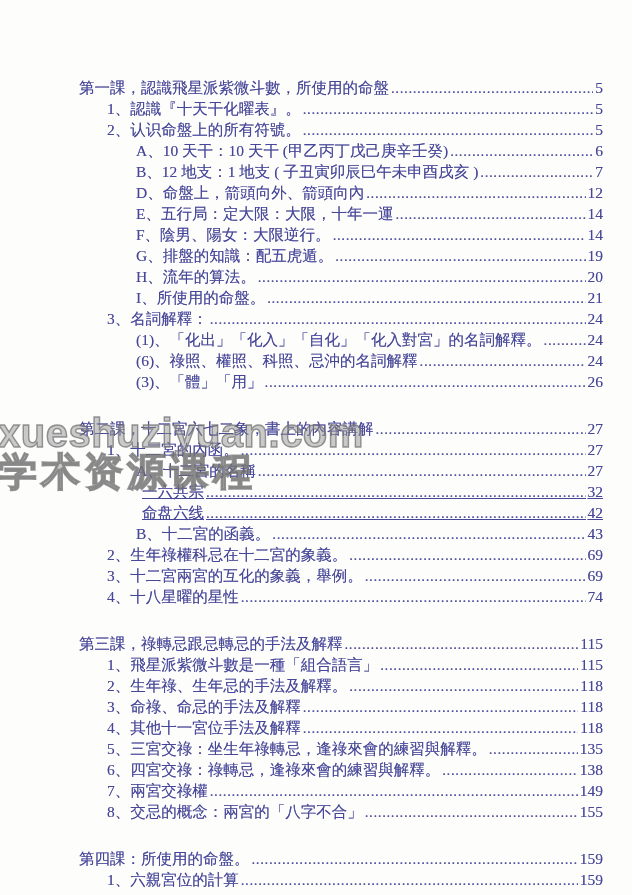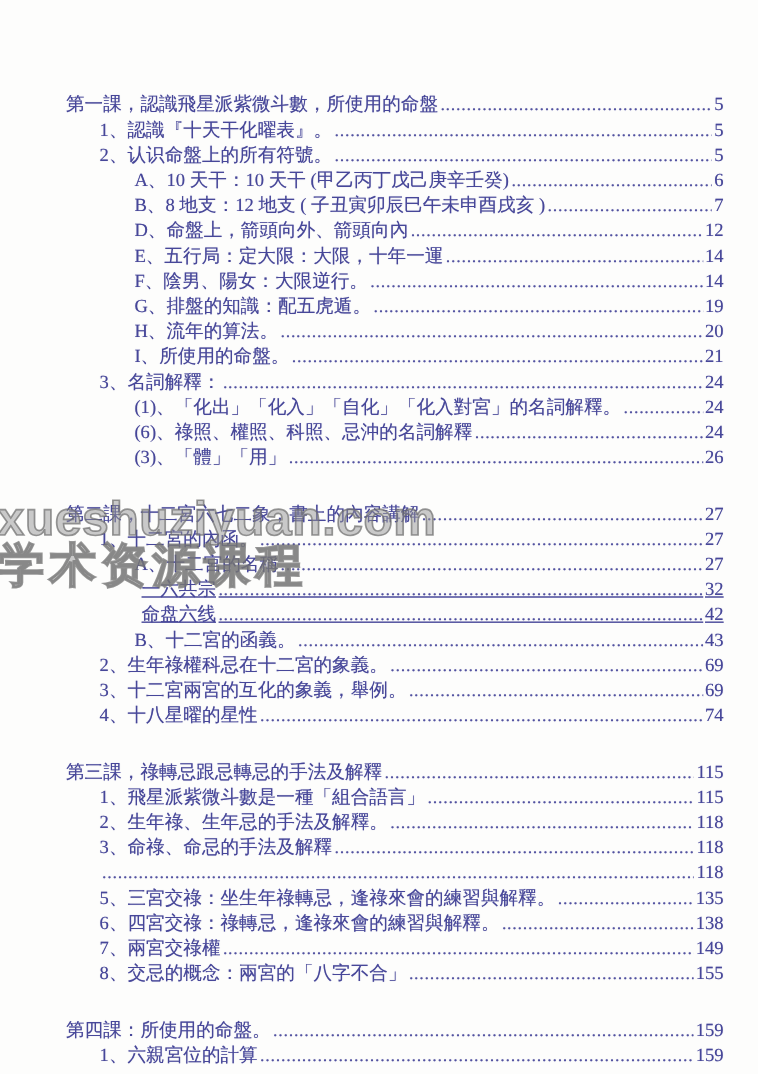--- a/index.html
+++ b/index.html
@@ -27,21 +27,21 @@
     line-height: 21px;
     font-size: 15.5px;
     color: #474799;
     text-shadow: 0 0 0.6px rgba(71, 71, 153, 0.55);
     white-space: nowrap;
   }
   .row.lvl0:not(:first-child) { margin-top: 26px; }
   .row.lvl1 { padding-left: 28px; }
   .row.lvl2 { padding-left: 57px; }
   .row.lvl3 { padding-left: 63px; text-decoration: underline; }
-  .entry-text { flex: 0 0 auto; }
+  .entry-text { flex: 0 0 auto; margin-left: 24px; }
   .dots {
     flex: 1 1 auto;
     overflow: hidden;
     white-space: nowrap;
     margin: 0 2px;
     min-width: 8px;
   }
   .dots::after {
     content: "..................................................................................................................................................................................................................";
     letter-spacing: 0.6px;
@@ -96,21 +96,21 @@
         <span class="entry-text">2、认识命盤上的所有符號。</span>
         <span class="dots"></span>
         <span class="pagenum">5</span>
       </div>
       <div class="row lvl2">
         <span class="entry-text">A、10 天干：10 天干 (甲乙丙丁戊己庚辛壬癸)</span>
         <span class="dots"></span>
         <span class="pagenum">6</span>
       </div>
       <div class="row lvl2">
-        <span class="entry-text">B、8 地支：12 地支 ( 子丑寅卯辰巳午未申酉戌亥 )</span>
+        <span class="entry-text">B、12 地支：1 地支 ( 子丑寅卯辰巳午未申酉戌亥 )</span>
         <span class="dots"></span>
         <span class="pagenum">7</span>
       </div>
       <div class="row lvl2">
         <span class="entry-text">D、命盤上，箭頭向外、箭頭向內</span>
         <span class="dots"></span>
         <span class="pagenum">12</span>
       </div>
       <div class="row lvl2">
         <span class="entry-text">E、五行局：定大限：大限，十年一運</span>
@@ -216,20 +216,21 @@
         <span class="entry-text">2、生年祿、生年忌的手法及解釋。</span>
         <span class="dots"></span>
         <span class="pagenum">118</span>
       </div>
       <div class="row lvl1">
         <span class="entry-text">3、命祿、命忌的手法及解釋</span>
         <span class="dots"></span>
         <span class="pagenum">118</span>
       </div>
       <div class="row lvl1">
+        <span class="entry-text">4、其他十一宮位手法及解釋</span>
         <span class="dots"></span>
         <span class="pagenum">118</span>
       </div>
       <div class="row lvl1">
         <span class="entry-text">5、三宮交祿：坐生年祿轉忌，逢祿來會的練習與解釋。</span>
         <span class="dots"></span>
         <span class="pagenum">135</span>
       </div>
       <div class="row lvl1">
         <span class="entry-text">6、四宮交祿：祿轉忌，逢祿來會的練習與解釋。</span>

